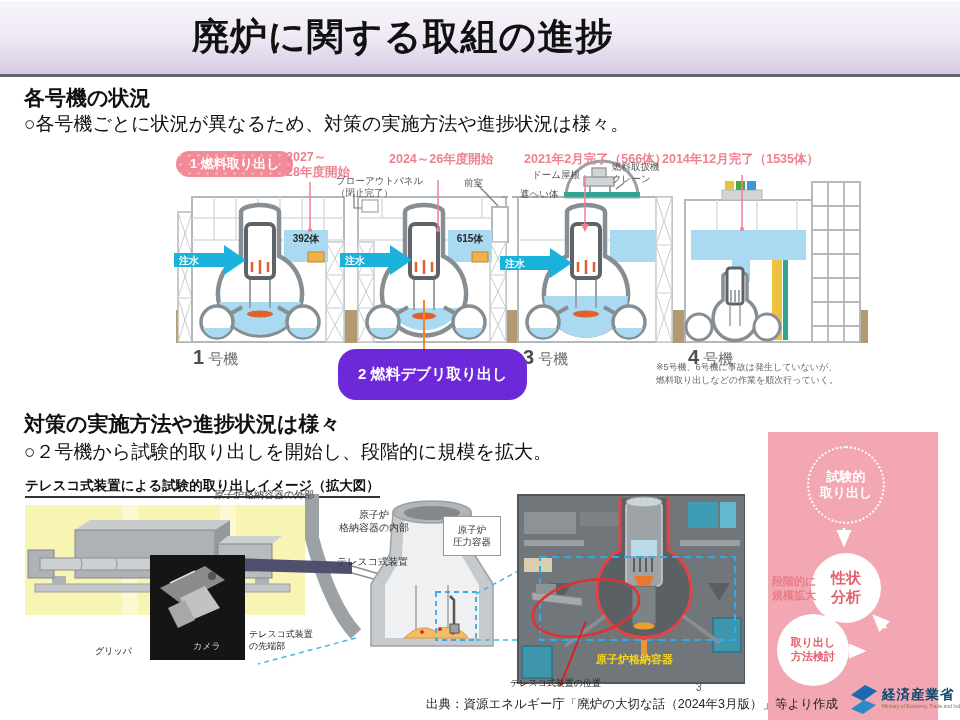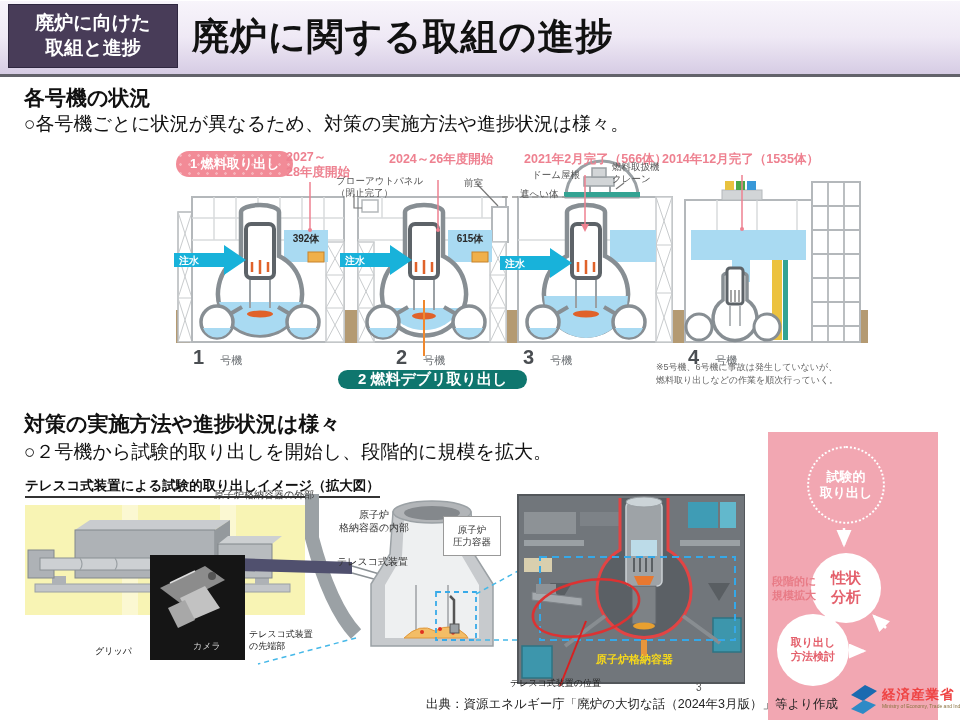--- a/index.html
+++ b/index.html
@@ -12,34 +12,34 @@
   .header{position:absolute;left:0;top:0;width:960px;height:74px;
           background:linear-gradient(180deg,#f8f5fb 0%,#efe9f5 50%,#d6cce4 100%);
           border-bottom:3px solid #63636b;box-shadow:0 1px 0 #fff inset;}
   .header-badge{position:absolute;left:8px;top:4px;width:168px;height:62px;background:#483c58;
           border:1px solid #2f2740;color:#fff;display:flex;align-items:center;justify-content:center;
           text-align:center;font-size:19px;font-weight:bold;line-height:1.3;}
   .header-title{position:absolute;left:192px;top:12px;font-size:37px;font-weight:bold;color:#111;
           letter-spacing:1px;}
 
   .h2{position:absolute;font-size:21px;font-weight:bold;color:#111;}
-  .body-text{position:absolute;font-size:19px;color:#111;}
+  .body-text{position:absolute;font-size:19px;color:#111;font-family:Liberation Mono, monospace;}
 
   
   .pill{position:absolute;border-radius:999px;color:#fff;font-weight:bold;text-align:center;}
   .step-badge{left:176px;top:151px;padding:4px 14px;font-size:13px;background:#f28b97;
           background-image:radial-gradient(circle,rgba(255,255,255,.35) 1px,transparent 1.6px);
           background-size:9px 9px;}
-  .debris-badge{left:338px;top:370px;padding:0 20px;font-size:15px;background:#0f766e;border-radius:18px;}
+  .debris-badge{left:338px;top:349px;padding:16px 20px;font-size:15px;background:#6d28d9;border-radius:18px;}
   .sched{position:absolute;color:#ee8190;font-weight:bold;font-size:12.5px;line-height:1.2;}
   .glab{position:absolute;color:#555;font-size:9.5px;line-height:1.3;}
   .count{position:absolute;font-size:10px;font-weight:bold;color:#2a2a2a;text-align:center;}
   .unit-label{position:absolute;}
   .unit-no{font-size:20px;font-weight:bold;color:#4a4e52;}
-  .unit-suffix{font-size:11px;color:#6a6e72;margin-left:16px;}
+  .unit-suffix{font-size:15px;color:#6a6e72;margin-left:4px;}
   .debris-note{position:absolute;left:522px;top:356px;color:#f0882e;font-weight:bold;
           font-size:12px;line-height:1.3;}
   .footnote{position:absolute;left:656px;top:361px;color:#666;font-size:9px;line-height:1.45;}
 
   .caption{position:absolute;left:25px;top:477px;font-size:13.5px;font-weight:bold;color:#111;
           border-bottom:2px solid #333;padding-bottom:1px;}
   .small-label{position:absolute;font-size:10px;color:#333;line-height:1.25;}
   .tiny-label{position:absolute;font-size:9px;color:#222;line-height:1.3;}
   .rpv-box{position:absolute;left:443px;top:516px;width:56px;height:38px;background:#fff;
           border:1px solid #999;display:flex;align-items:center;justify-content:center;
@@ -53,32 +53,30 @@
       justify-content:center;text-align:center;color:#e4606c;font-weight:bold;line-height:1.25;}
   .fc-dotted{background:transparent;border:2px dotted #fff;color:#fff;}
   .flow-scale{position:absolute;left:4px;top:142px;color:#e87b86;font-weight:bold;font-size:11px;
       line-height:1.3;}
   .flow-arrows{position:absolute;left:0;top:0;}
 
   
   .page-num{position:absolute;left:696px;top:682px;font-size:10px;color:#555;}
   .source{position:absolute;left:426px;top:696px;font-size:12.5px;color:#222;}
   .meti{position:absolute;left:849px;top:683px;}
-  .meti-name{position:absolute;left:33px;top:3px;font-size:13.5px;font-weight:bold;color:#ef4444;
+  .meti-name{position:absolute;left:33px;top:3px;font-size:13.5px;font-weight:bold;color:#0c4a6e;
       letter-spacing:1px;white-space:nowrap;}
   .meti-en{position:absolute;left:33px;top:20px;font-size:5px;color:#8a7340;white-space:nowrap;}
 </style>
 </head>
 <body>
 
 <div class="slide">
 
   <div class="header">
-    <div class="header-badge pre">廃炉に向けた
-取組と進捗</div>
     <div class="header-title">廃炉に関する取組の進捗</div>
   </div>
 
   <div class="h2" style="left:24px;top:84px">各号機の状況</div>
   <div class="body-text" style="left:24px;top:111px">○各号機ごとに状況が異なるため、対策の実施方法や進捗状況は様々。</div>
 
   <svg class="abs" style="left:172px;top:150px" width="700" height="250" viewBox="0 0 700 250">
 
     <rect x="4" y="160" width="692" height="33" fill="#b49a72"></rect>
     <rect x="18" y="160" width="150" height="33" fill="#cdd0d2"></rect>

